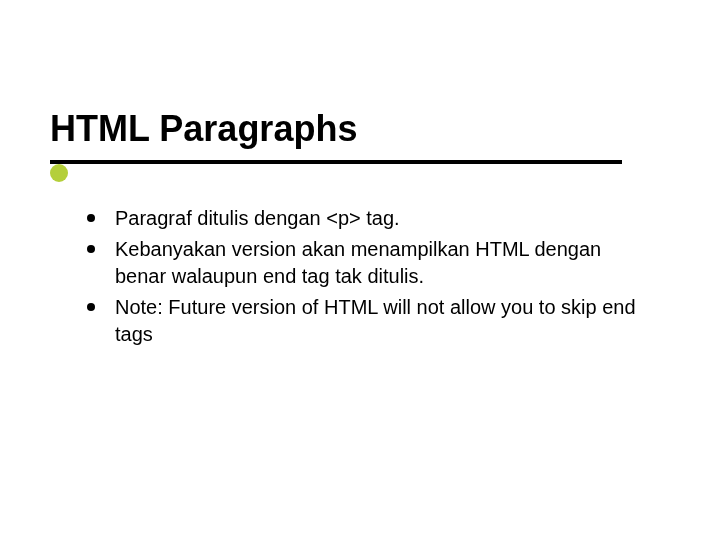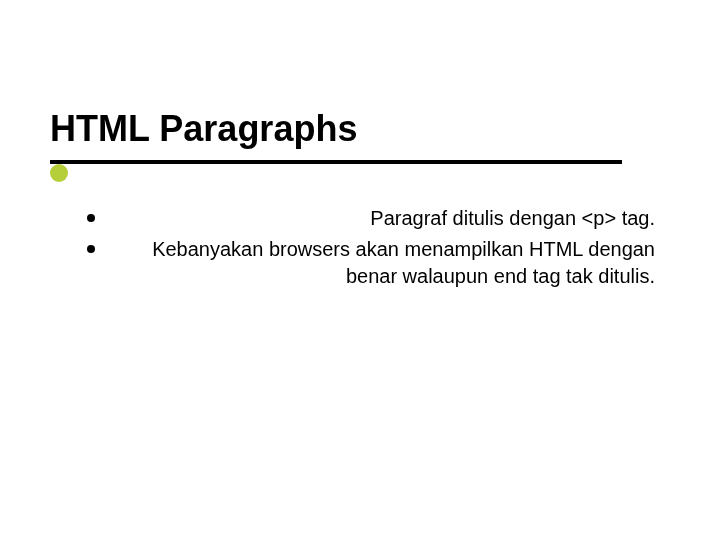--- a/index.html
+++ b/index.html
@@ -44,21 +44,20 @@
     background: #b4cf3a;
     border-radius: 50%;
   }
   .body {
     position: absolute;
     left: 115px;
     top: 205px;
     width: 540px;
     font-size: 20px;
     line-height: 1.35;
-    text-align: right;
   }
   .item {
     position: relative;
     margin-bottom: 4px;
   }
   .bullet {
     position: absolute;
     left: -28px;
     top: 9px;
     width: 8px;
@@ -75,16 +74,20 @@
   <div class="underline"></div>
   <div class="accent"></div>
 
   <div class="body">
     <div class="item">
       <span class="bullet"></span>
       <span>Paragraf ditulis dengan &lt;p&gt; tag.</span>
     </div>
     <div class="item">
       <span class="bullet"></span>
-      <span>Kebanyakan browsers akan menampilkan HTML dengan benar walaupun end tag tak ditulis.</span>
+      <span>Kebanyakan version akan menampilkan HTML dengan benar walaupun end tag tak ditulis.</span>
+    </div>
+    <div class="item">
+      <span class="bullet"></span>
+      <span>Note: Future version of HTML will not allow you to skip end tags</span>
     </div>
   </div>
 </div>
 
 </body></html>

